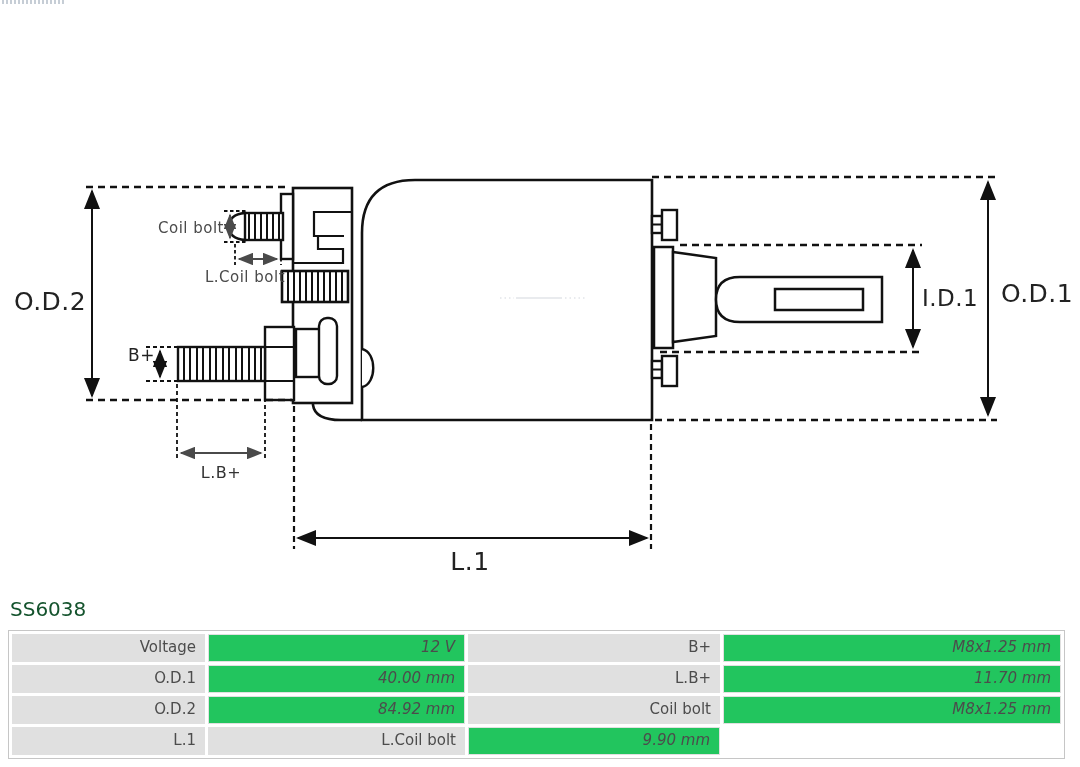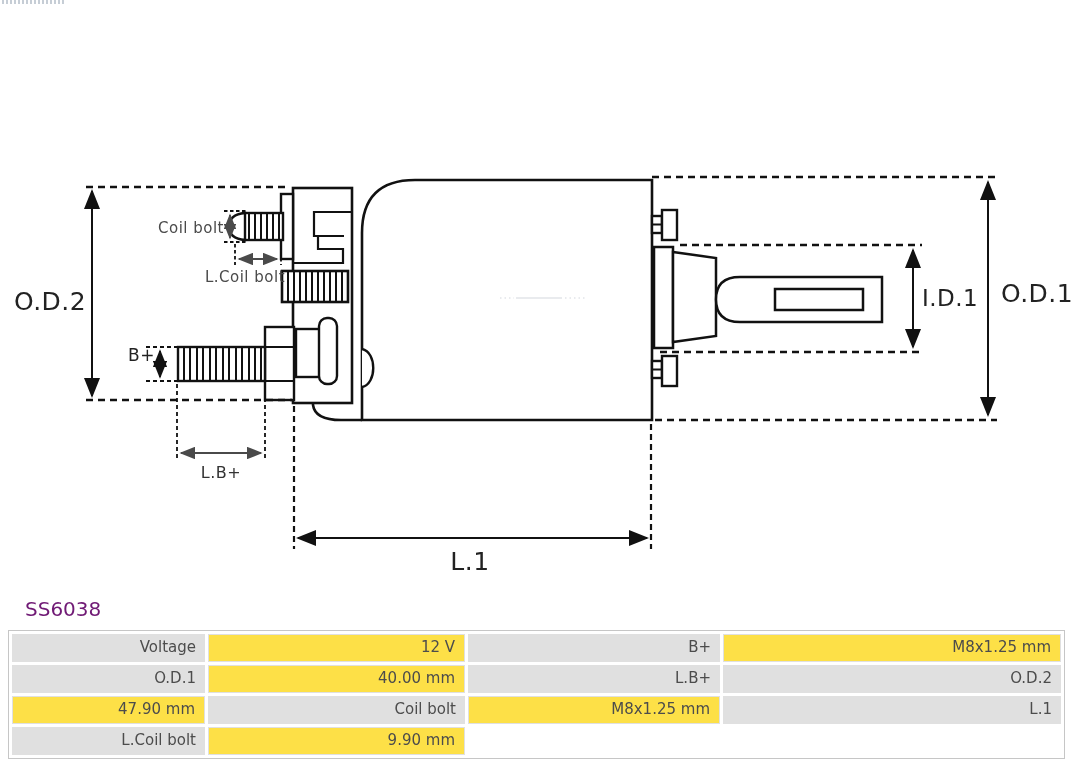--- a/index.html
+++ b/index.html
@@ -13,35 +13,35 @@
     background:repeating-linear-gradient(90deg,#b3bdc8 0 2px,rgba(255,255,255,0) 2px 4px);
     opacity:.75;
   }
   .diagram-wrap{position:absolute;left:0;top:0;width:1080px;height:595px;}
   svg text{
     font-family:"DejaVu Sans","Liberation Sans",sans-serif;
     letter-spacing:.5px;
   }
   .part-number{
     position:absolute;left:10px;top:597px;
-    font-size:20px;line-height:24px;color:#701a75;font-weight:400;margin-left:15px;
+    font-size:20px;line-height:24px;color:#14532d;font-weight:400;
   }
   .spec-table{
     position:absolute;left:8px;top:630px;width:1057px;
     box-sizing:border-box;border:1px solid #c6c6c6;background:#fff;
     padding:3px;display:grid;grid-template-columns:193px 257px 252px 1fr;
     gap:3px;
   }
   .cell{
     box-sizing:border-box;height:28px;line-height:27px;
     font-size:15px;color:#4c4c4c;text-align:right;padding-right:9px;
     white-space:nowrap;overflow:hidden;
   }
   .cell.lbl{background:#e0e0e0;}
-  .cell.val{background:#fde047;border:1px solid #e0e0e0;line-height:25px;}
+  .cell.val{background:#22c55e;border:1px solid #e0e0e0;line-height:25px;font-style:italic;}
 </style>
 </head>
 <body>
 
 <div class="logo-strip"></div>
 
 <div class="diagram-wrap">
 <svg viewBox="0 0 1080 595" width="1080" height="595">
   <defs>
     <marker id="ahb" viewBox="0 0 10 8" markerWidth="10" markerHeight="8" refX="9" refY="4" orient="auto-start-reverse">
@@ -167,22 +167,23 @@
 
 <div class="spec-table">
   <div class="cell lbl">Voltage</div>
   <div class="cell val">12 V</div>
   <div class="cell lbl">B+</div>
   <div class="cell val">M8x1.25 mm</div>
 
   <div class="cell lbl">O.D.1</div>
   <div class="cell val">40.00 mm</div>
   <div class="cell lbl">L.B+</div>
+  <div class="cell val">11.70 mm</div>
 
   <div class="cell lbl">O.D.2</div>
-  <div class="cell val">47.90 mm</div>
+  <div class="cell val">84.92 mm</div>
   <div class="cell lbl">Coil bolt</div>
   <div class="cell val">M8x1.25 mm</div>
 
   <div class="cell lbl">L.1</div>
   <div class="cell lbl">L.Coil bolt</div>
   <div class="cell val">9.90 mm</div>
 </div>
 
 </body></html>

